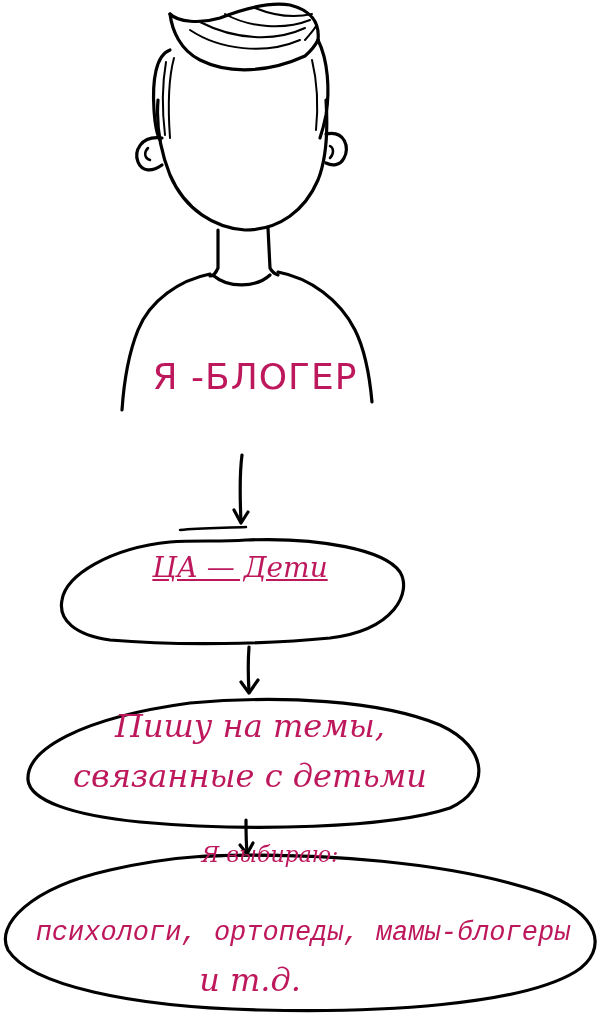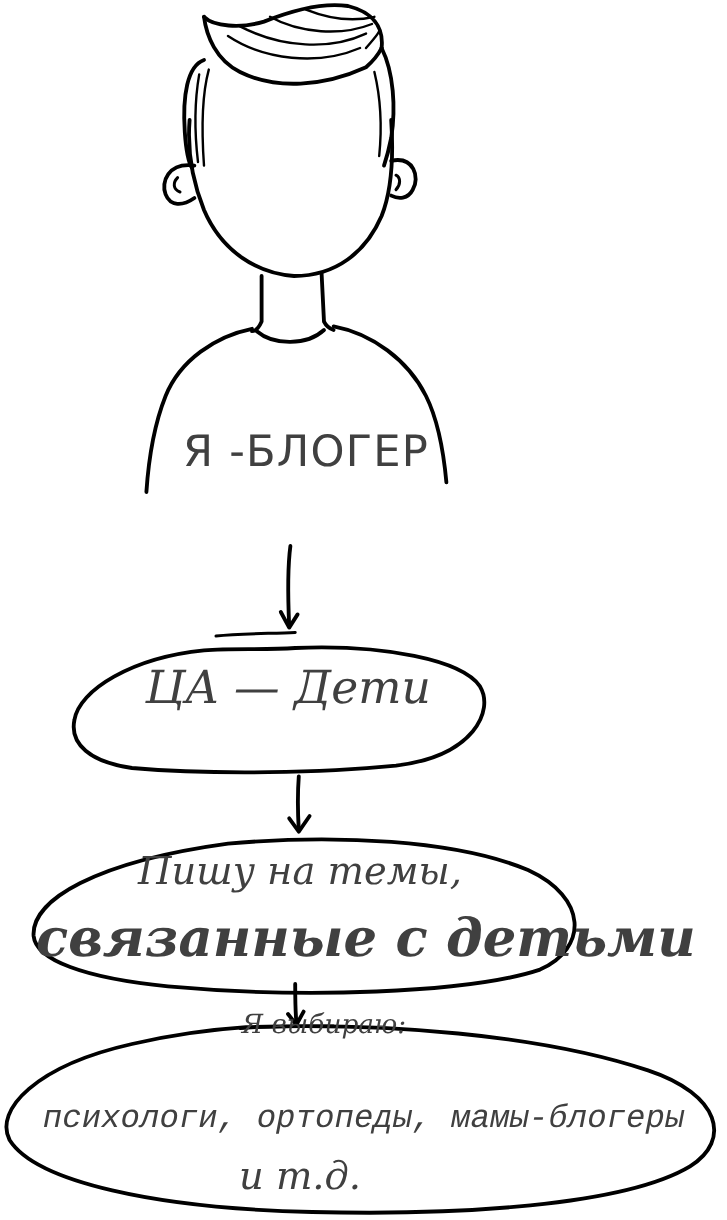--- a/index.html
+++ b/index.html
@@ -18,56 +18,56 @@
     svg.drawing {
       position: absolute;
       left: 0;
       top: 0;
       width: 606px;
       height: 1017px;
     }
     .label {
       position: absolute;
       text-align: center;
-      color: #404040;
+      color: #be185d;
       white-space: nowrap;
       font-family: "DejaVu Serif", serif;
       font-style: italic;
       line-height: 1.15;
     }
     .label.caps {
       font-family: "DejaVu Sans", sans-serif;
       font-style: normal;
       letter-spacing: 1px;
     }
     #person-label {
       left: 120px;
       top: 356px;
       width: 270px;
       font-size: 36px;
     }
     #node1-label {
       left: 70px;
       top: 552px;
       width: 340px;
-      font-size: 38px;
+      font-size: 28px;
+      text-decoration: underline;
     }
     #node2-line1 {
       left: 30px;
       top: 708px;
       width: 440px;
       font-size: 32px;
       font-style: italic;
     }
     #node2-line2 {
       left: 30px;
       top: 758px;
       width: 440px;
-      font-size: 44px;
-      font-weight: bold;
+      font-size: 32px;
     }
     #node3-line1 {
       left: 40px;
       top: 842px;
       width: 460px;
       font-size: 22px;
     }
     #node3-line2 {
       left: 2px;
       top: 918px;

